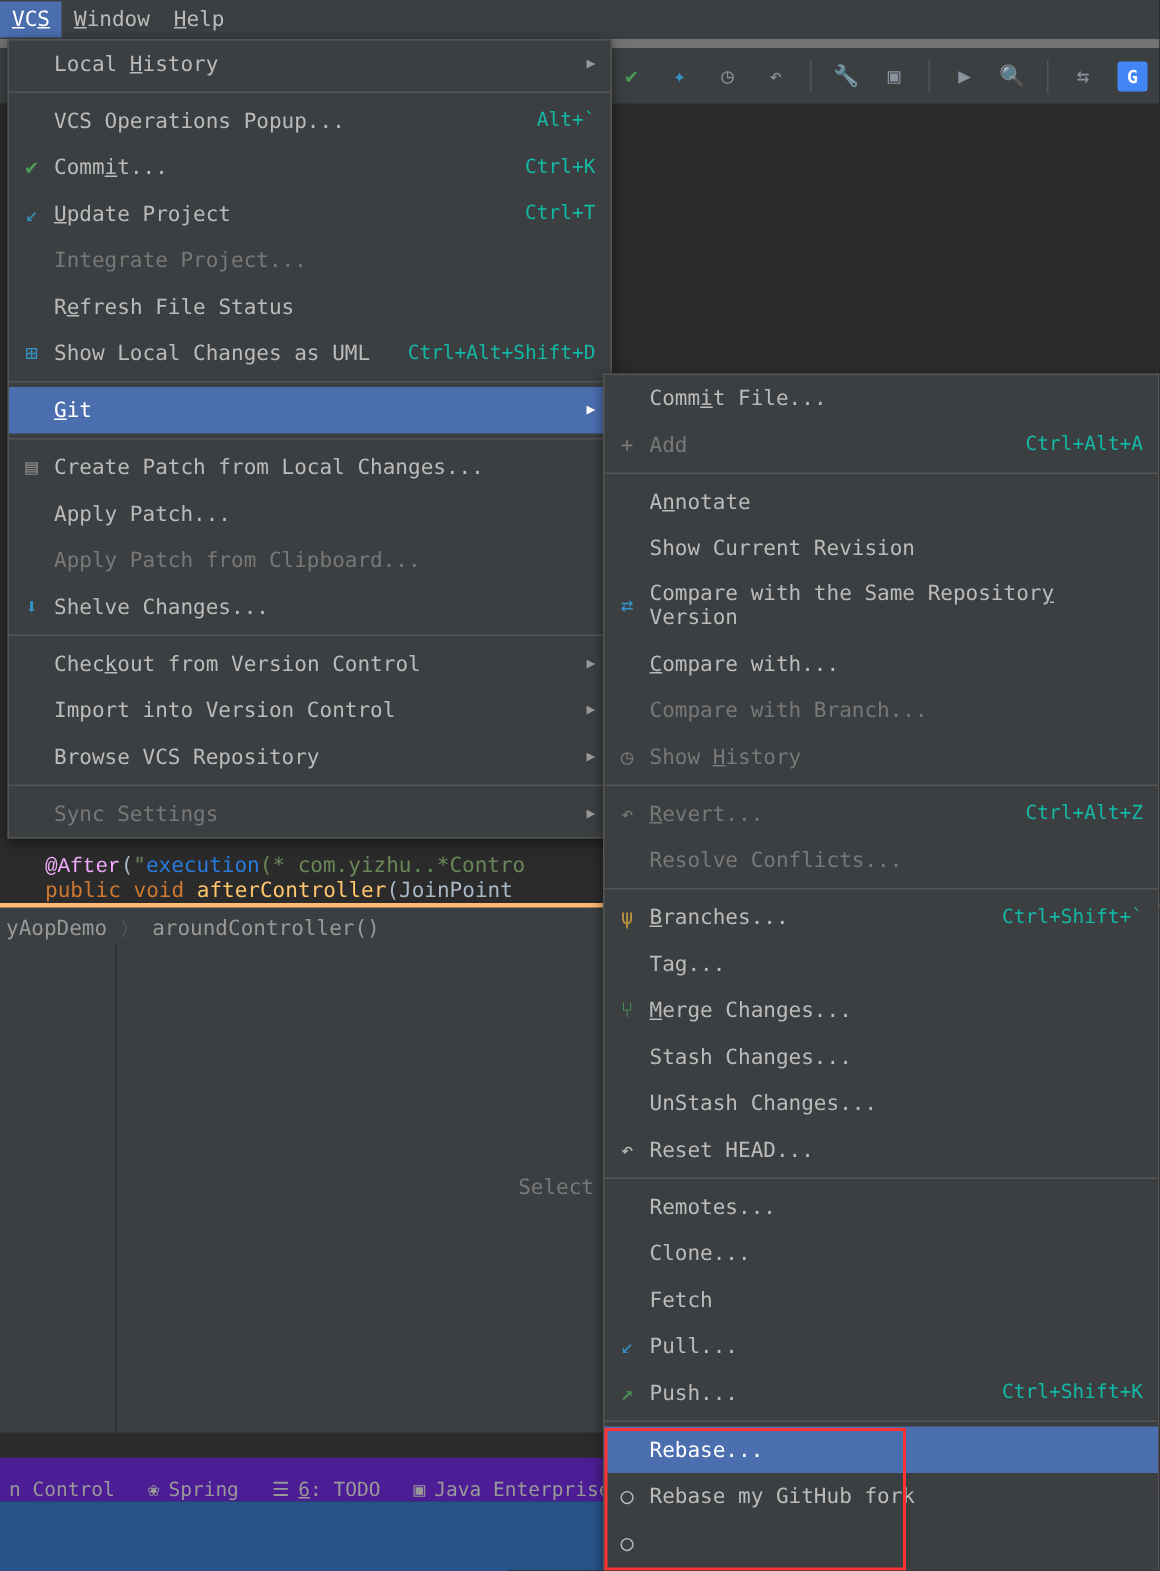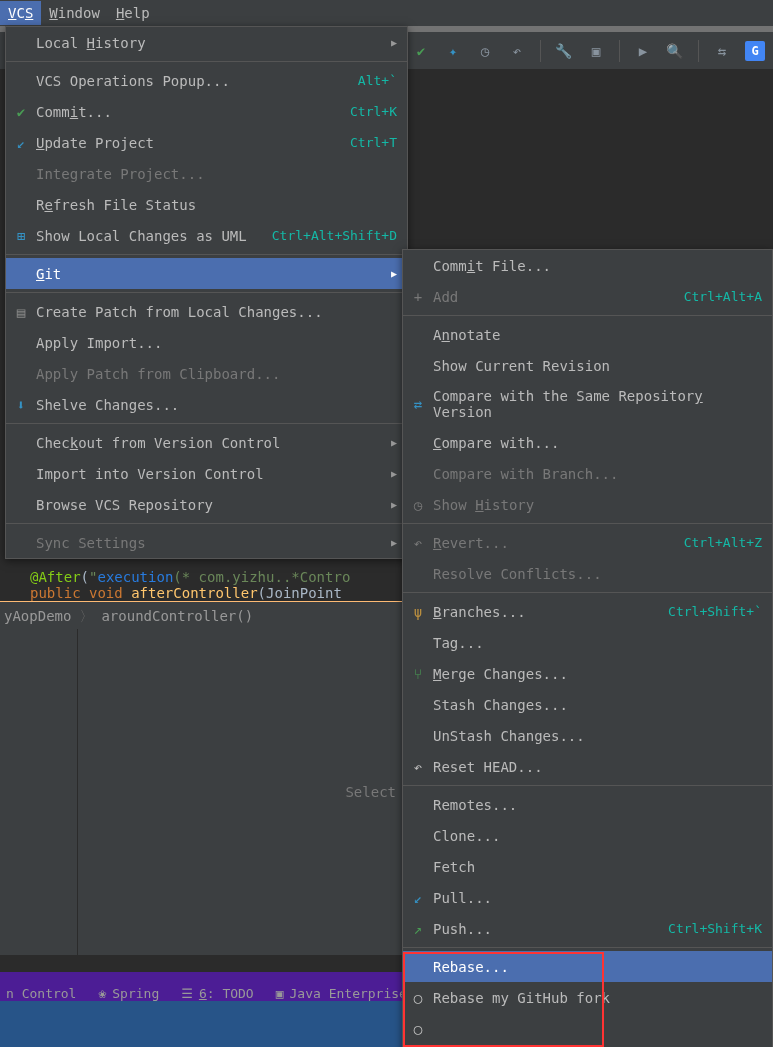--- a/index.html
+++ b/index.html
@@ -112,41 +112,41 @@
       height: 1px;
       background: #555;
       margin: 3px 0;
     }
     .u { text-decoration: underline; }
     .code-line {
       padding: 0;
       white-space: pre;
     }
     .kw-orange { color: #cc7832; }
-    .kw-yellow { color: #84cc16; }
+    .kw-yellow { color: #f0abfc; font-family: Liberation Mono, monospace; }
     .kw-str { color: #6a8759; }
     .kw-blue { color: #287bde; }
     .editor-content {
       position: absolute;
       top: 555px;
       left: 0;
       right: 0;
       color: #a9b7c6;
     }
     .editor-code {
       padding: 14px 30px 0;
     }
     .breadcrumb {
       background: #3c3f41;
       padding: 6px 4px;
       color: #999;
       font-size: 14px;
       display: flex;
       gap: 8px;
-      border-top: 1px solid #fdba74;
+      border-top: 3px solid #fdba74;
     }
     .breadcrumb .sep { color: #666; }
     .main-panel {
       position: absolute;
       top: 629px;
       left: 0;
       right: 0;
       bottom: 92px;
       background: #3c3f41;
       display: flex;
@@ -279,21 +279,21 @@
   <div class="menu-item highlighted">
     <span class="menu-item-label"><span class="u">G</span>it</span>
     <span class="menu-item-arrow">▶</span>
   </div>
   <div class="menu-sep"></div>
   <div class="menu-item">
     <span class="menu-item-icon" style="color:#888">▤</span>
     <span class="menu-item-label">Create Patch from Local Changes...</span>
   </div>
   <div class="menu-item">
-    <span class="menu-item-label">Apply Import...</span>
+    <span class="menu-item-label">Apply Patch...</span>
   </div>
   <div class="menu-item disabled">
     <span class="menu-item-label">Apply Patch from Clipboard...</span>
   </div>
   <div class="menu-item">
     <span class="menu-item-icon" style="color:#3592c4">⬇</span>
     <span class="menu-item-label">Shelve Changes...</span>
   </div>
   <div class="menu-sep"></div>
   <div class="menu-item">

